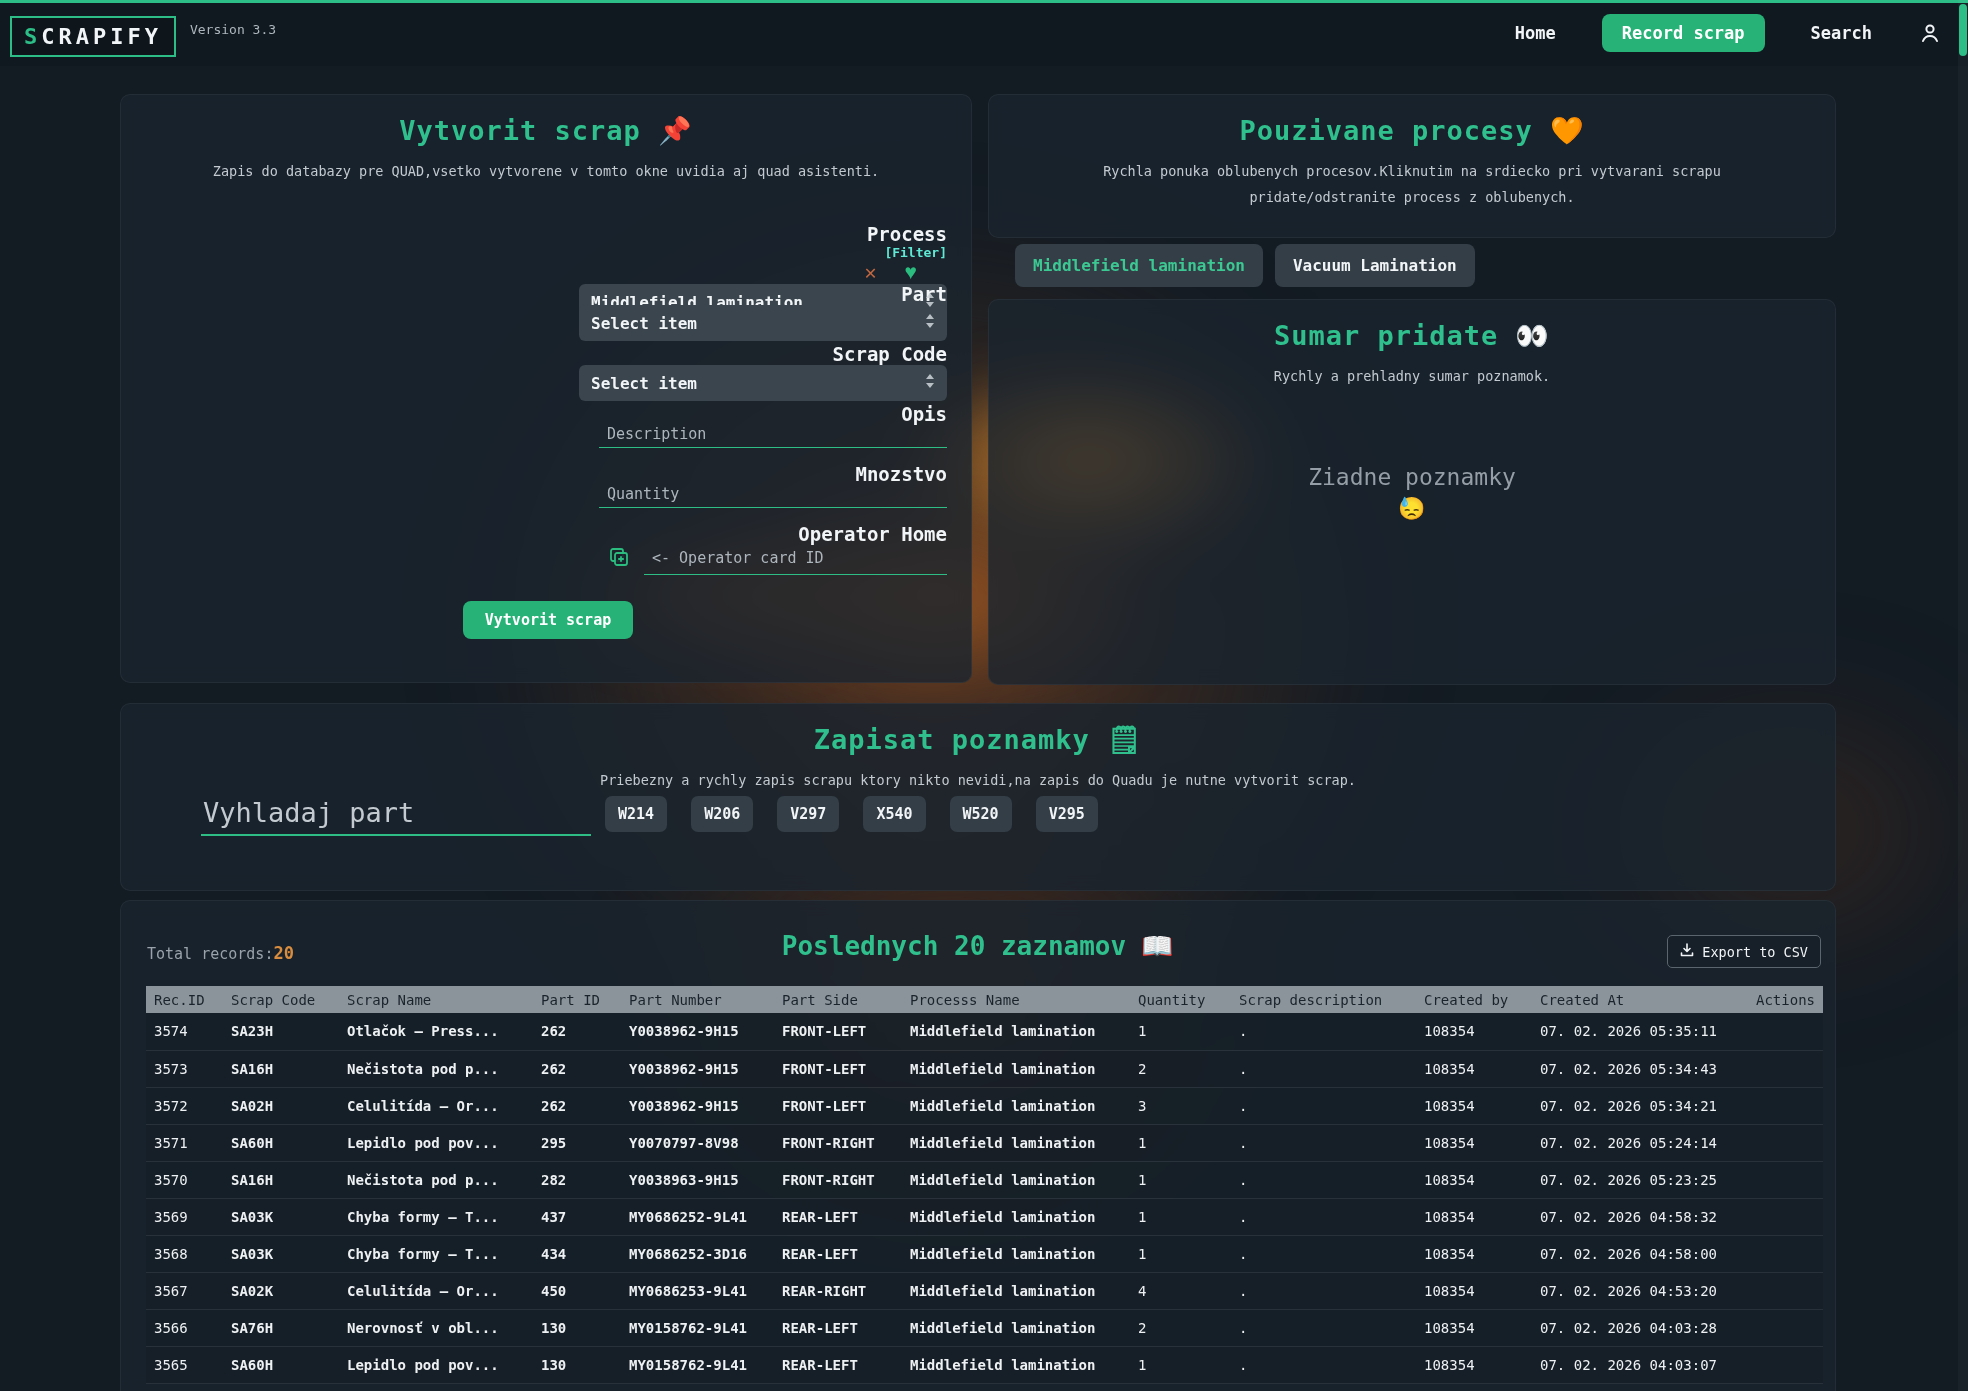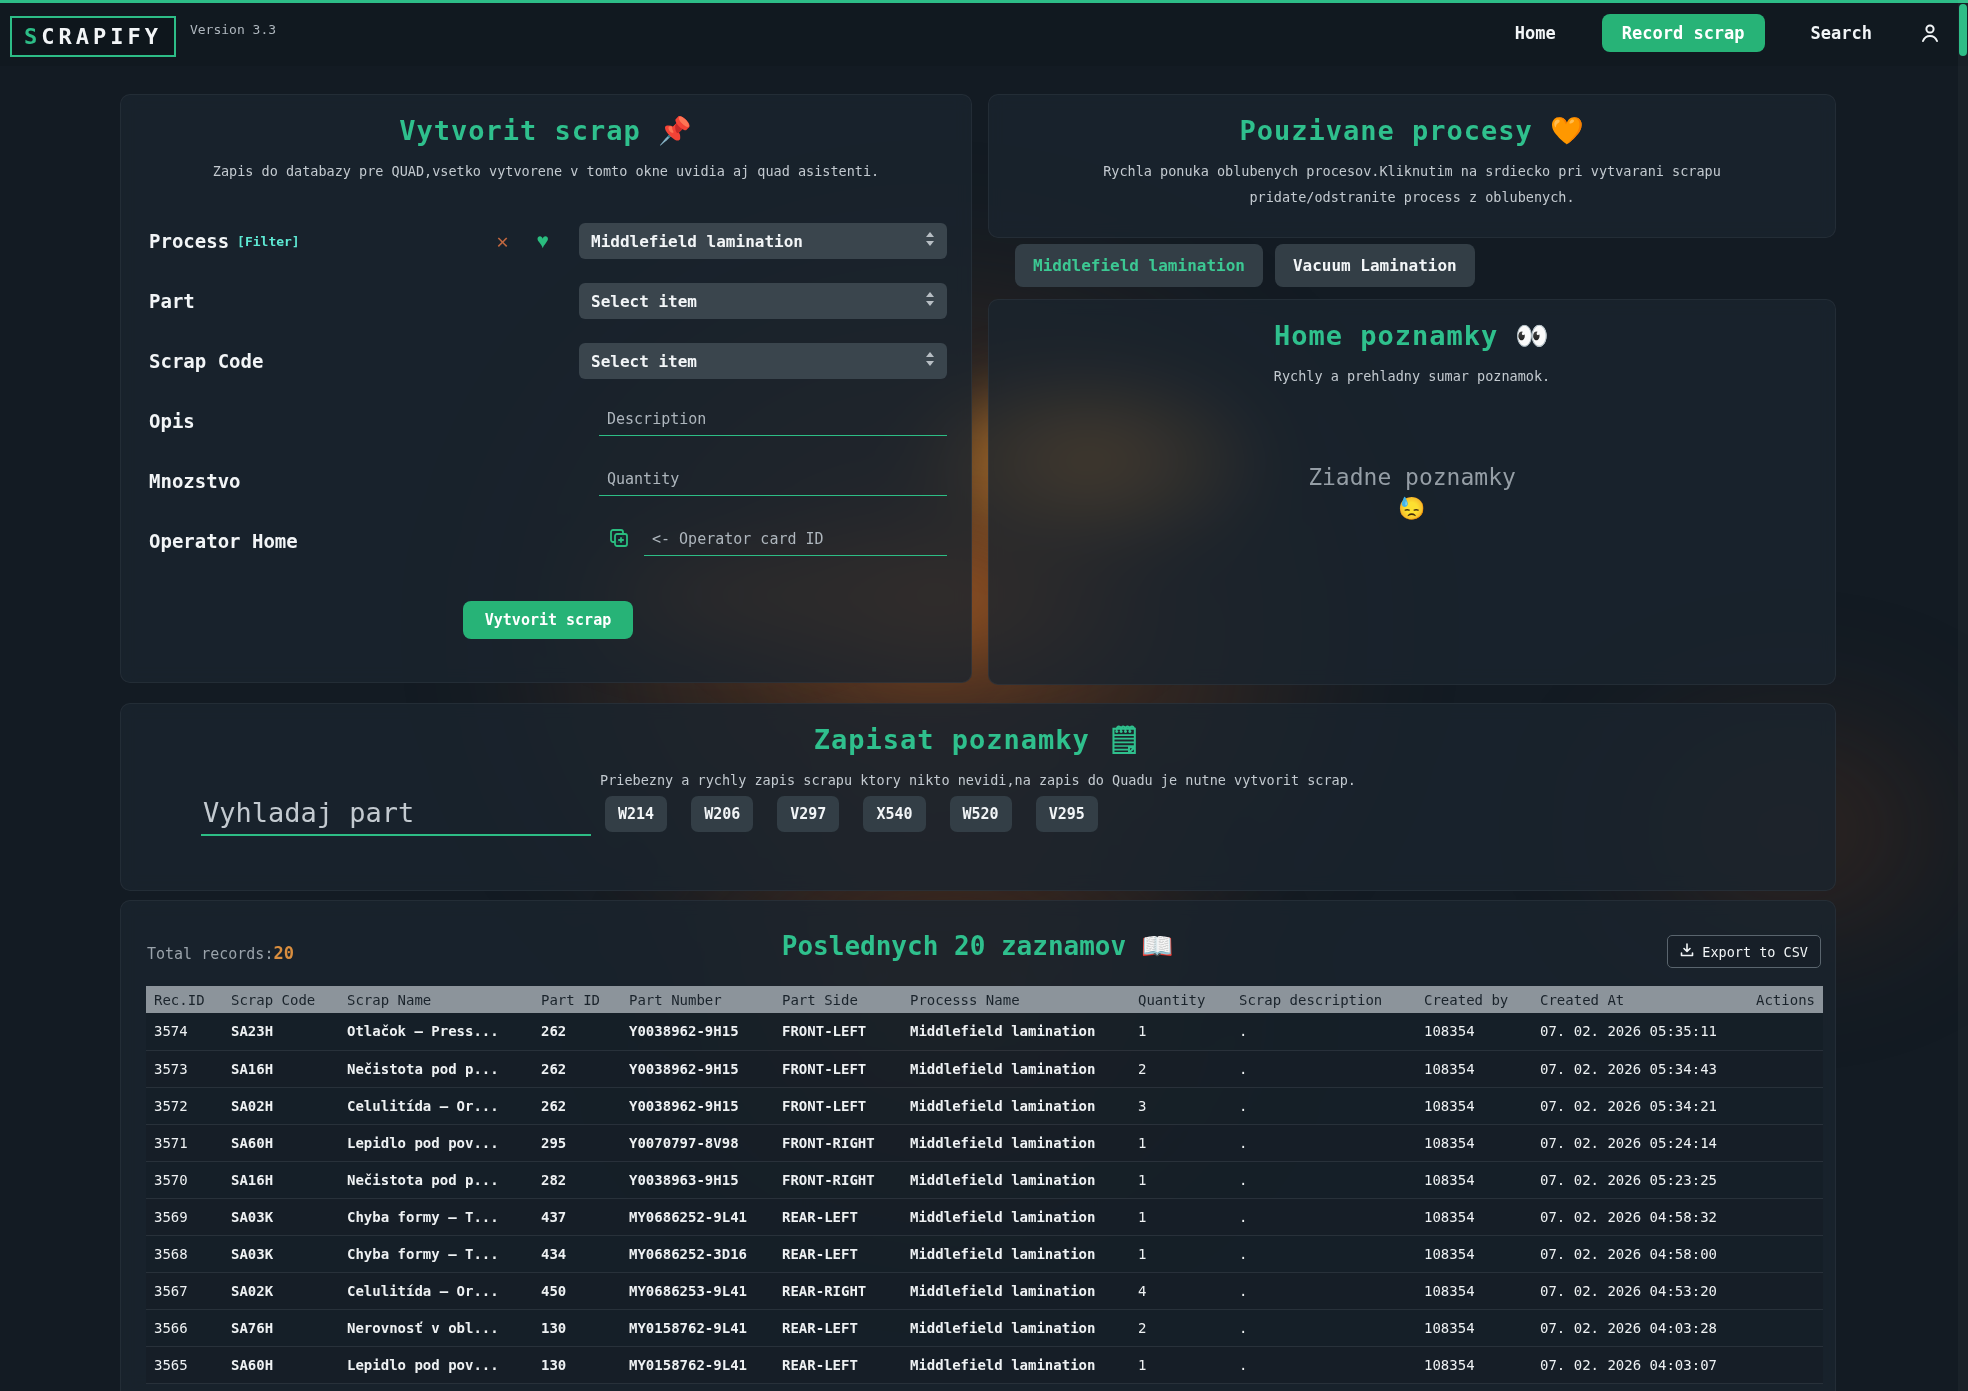--- a/index.html
+++ b/index.html
@@ -63,21 +63,21 @@
     padding:0 40px; line-height:1.9;
   }
   #panel-create { left:120px; top:94px;  width:852px;  height:589px; }
   #panel-fav    { left:988px; top:94px;  width:848px;  height:144px; }
   #panel-sum    { left:988px; top:299px; width:848px;  height:386px; }
   #panel-notes  { left:120px; top:703px; width:1716px; height:188px; }
   #panel-rec    { left:120px; top:900px; width:1716px; height:520px; }
 
   
   #create-form { position:absolute; left:28px; right:24px; top:128px; }
-  .frow { display:flex; align-items:center; height:36px; margin-bottom:24px; }
+  .frow { display:flex; align-items:flex-end; height:36px; margin-bottom:24px;flex-direction:column; }
   .flabel { font-size:19px; font-weight:bold; color:#f2f5f7; }
   .filter-tag { font-size:13px; font-weight:bold; color:#5eead4; margin-left:8px; }
   .row-icons { margin-left:auto; display:flex; align-items:center; }
   .x-icon { color:#bf6740; font-size:20px; font-weight:bold; cursor:pointer; background:none; border:none; font-family:inherit; }
   .heart-icon { color:#2abd7f; font-size:21px; margin:0 30px 0 28px; cursor:pointer; background:none; border:none; }
   .select {
     width:368px; height:36px; background:#3a454d; border-radius:6px;
     display:flex; align-items:center; padding:0 12px; cursor:pointer;
     color:#f2f5f7; font-size:16px; font-weight:bold; flex:none; margin-left:auto;
   }
@@ -267,21 +267,21 @@
 <section class="panel" id="panel-fav">
   <div class="panel-title"><span>Pouzivane procesy</span> <span>🧡</span></div>
   <div class="panel-sub">Rychla ponuka oblubenych procesov.Kliknutim na srdiecko pri vytvarani scrapu pridate/odstranite process z oblubenych.</div>
   <div id="fav-buttons">
     <button class="fav-btn is-fav">Middlefield lamination</button>
     <button class="fav-btn">Vacuum Lamination</button>
   </div>
 </section>
 
 <section class="panel" id="panel-sum">
-  <div class="panel-title"><span>Home poznamky</span> <span>👀</span></div>
+  <div class="panel-title"><span>Sumar pridate</span> <span>👀</span></div>
   <div class="panel-sub">Rychly a prehladny sumar poznamok.</div>
   <div id="sum-empty">
     <span>Ziadne poznamky</span>
     <span class="emo">😓</span>
   </div>
 </section>
 
 <section class="panel" id="panel-notes">
   <div class="panel-title"><span>Zapisat poznamky</span> <span>🗒</span></div>
   <div class="panel-sub">Priebezny a rychly zapis scrapu ktory nikto nevidi,na zapis do Quadu je nutne vytvorit scrap.</div>

